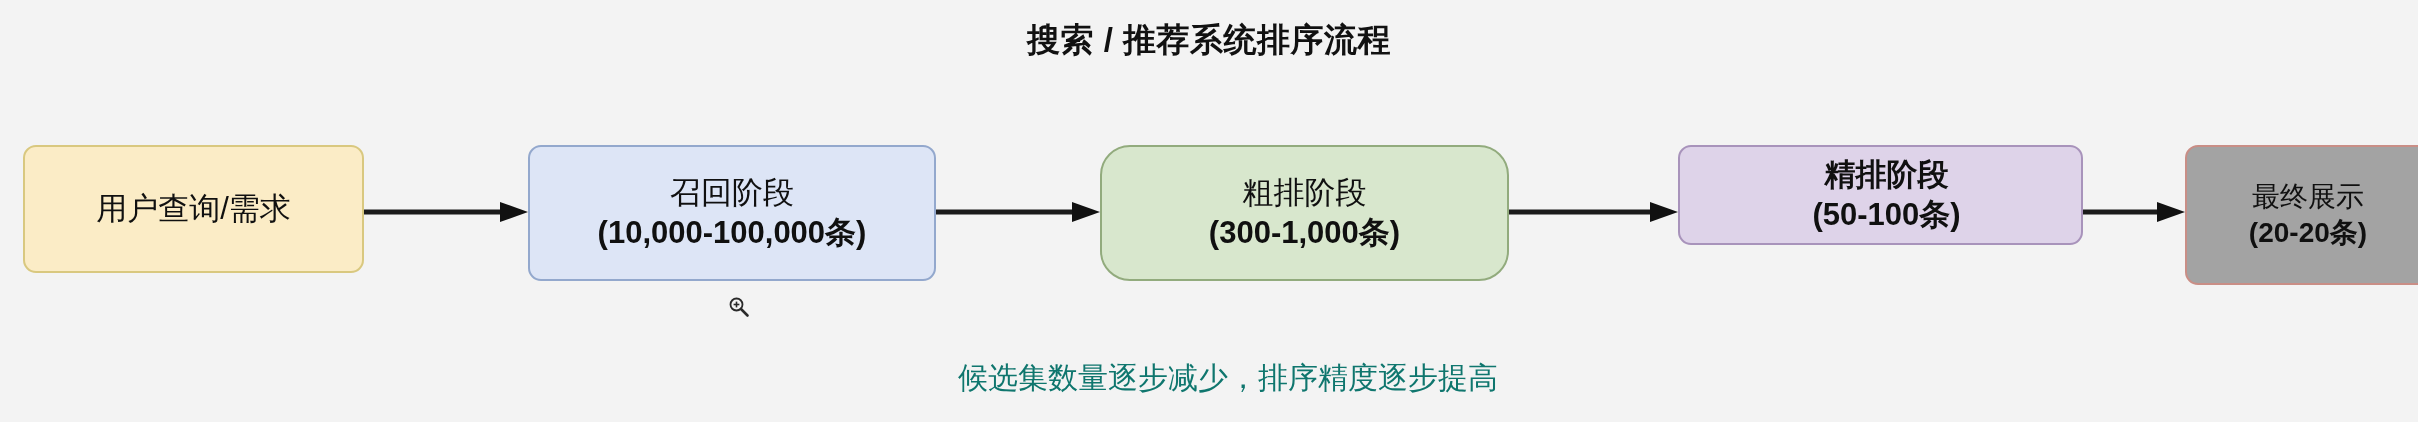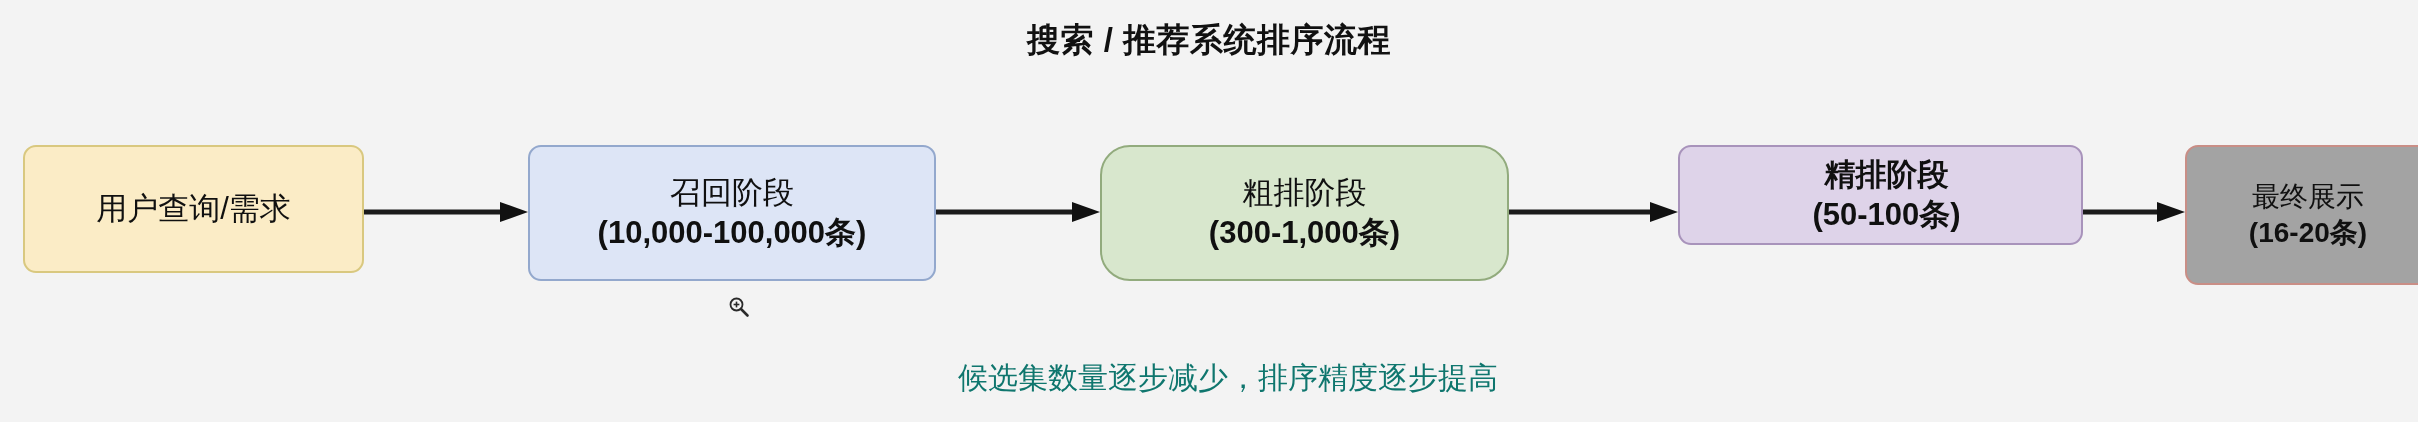--- a/index.html
+++ b/index.html
@@ -167,21 +167,21 @@
 
   <div class="arrow" style="left:2083px; width:102px;">
     <svg width="102" height="24" viewBox="0 0 102 24">
       <line x1="0" y1="12" x2="78" y2="12" stroke="#1b1b1b" stroke-width="5"></line>
       <polygon points="74,2 102,12 74,22" fill="#111111"></polygon>
     </svg>
   </div>
 
   <div class="node node-5">
     <span class="l1">最终展示</span>
-    <span class="l2">(16-20条)</span>
+    <span class="l2">(20-20条)</span>
   </div>
 
   <div class="caption">候选集数量逐步减少，排序精度逐步提高</div>
 
   <div class="cursor-magnifier">
     <svg width="22" height="22" viewBox="0 0 22 22">
       <circle cx="8.5" cy="8.5" r="6" fill="none" stroke="#2a2a2a" stroke-width="1.8"></circle>
       <line x1="8.5" y1="5.6" x2="8.5" y2="11.4" stroke="#2a2a2a" stroke-width="1.6"></line>
       <line x1="5.6" y1="8.5" x2="11.4" y2="8.5" stroke="#2a2a2a" stroke-width="1.6"></line>
       <line x1="13" y1="13" x2="19.5" y2="19.5" stroke="#2a2a2a" stroke-width="2.6" stroke-linecap="round"></line>

